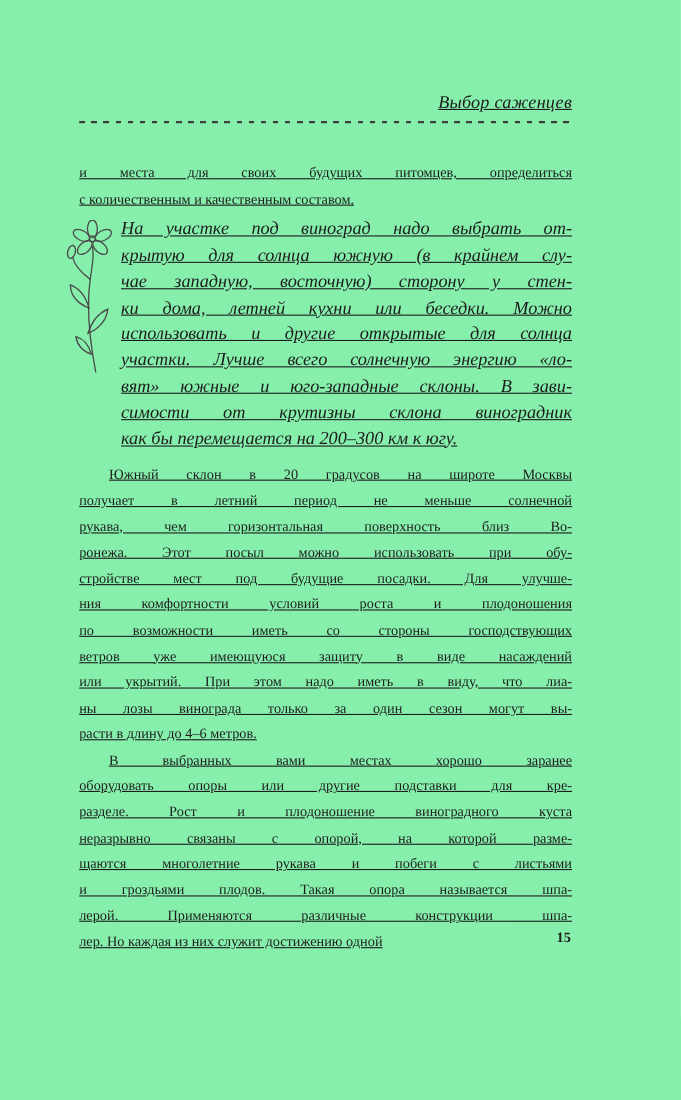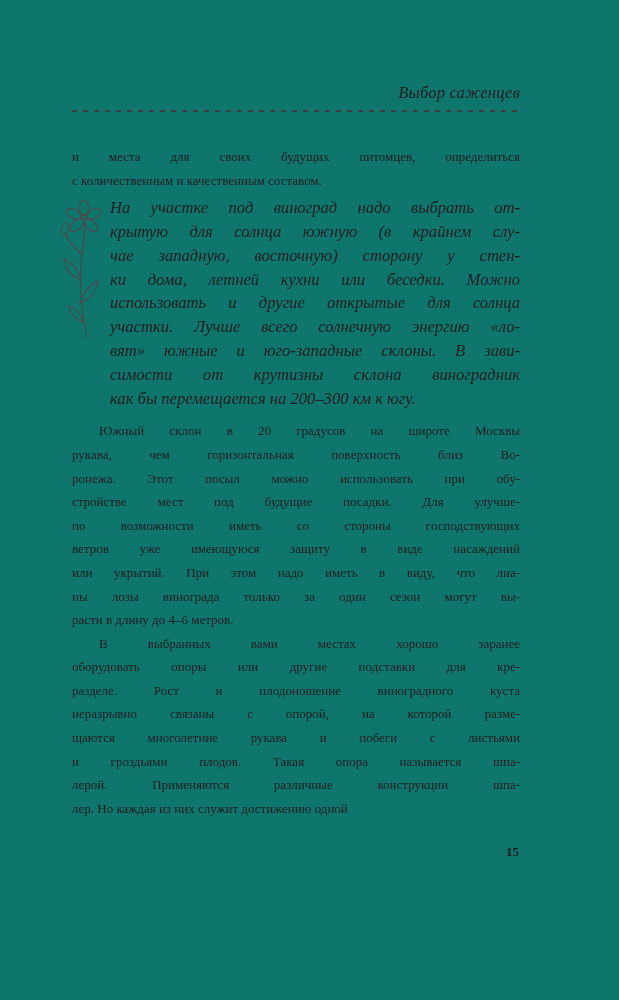--- a/index.html
+++ b/index.html
@@ -1,25 +1,26 @@
 <!DOCTYPE html>
 <html lang="ru"><head>
 <meta charset="utf-8">
 <style>
   * { margin: 0; padding: 0; box-sizing: border-box; }
   html, body { background: #ffffff; }
   .page {
     width: 619px;
     height: 1000px;
-    background: #0f766e;
+    background: #86efac;
     position: relative;
     overflow: hidden;
     font-family: "Liberation Serif", serif;
     color: #1d1d1d;
     padding: 84px 99px 0 72px;
+    text-decoration: underline;
   }
   .running-head {
     font-style: italic;
     font-size: 16.5px;
     line-height: 18px;
     text-align: right;
     letter-spacing: 0.2px;
   }
   .dashed-rule {
     margin-top: 8px;
@@ -109,23 +110,25 @@
           <div class="line">использовать и другие открытые для солнца</div>
           <div class="line">участки. Лучше всего солнечную энергию «ло-</div>
           <div class="line">вят» южные и юго-западные склоны. В зави-</div>
           <div class="line">симости от крутизны склона виноградник</div>
           <div class="line last">как бы перемещается на 200–300 км к югу.</div>
         </div>
     </div>
 
     <div class="paragraph">
         <div class="line first-indent">Южный склон в 20 градусов на широте Москвы</div>
+        <div class="line">получает в летний период не меньше солнечной</div>
         <div class="line">рукава, чем горизонтальная поверхность близ Во-</div>
         <div class="line">ронежа. Этот посыл можно использовать при обу-</div>
         <div class="line">стройстве мест под будущие посадки. Для улучше-</div>
+        <div class="line">ния комфортности условий роста и плодоношения</div>
         <div class="line">по возможности иметь со стороны господствующих</div>
         <div class="line">ветров уже имеющуюся защиту в виде насаждений</div>
         <div class="line">или укрытий. При этом надо иметь в виду, что лиа-</div>
         <div class="line">ны лозы винограда только за один сезон могут вы-</div>
         <div class="line last">расти в длину до 4–6 метров.</div>
       </div>
 
     <div class="paragraph">
         <div class="line first-indent">В выбранных вами местах хорошо заранее</div>
         <div class="line">оборудовать опоры или другие подставки для кре-</div>

